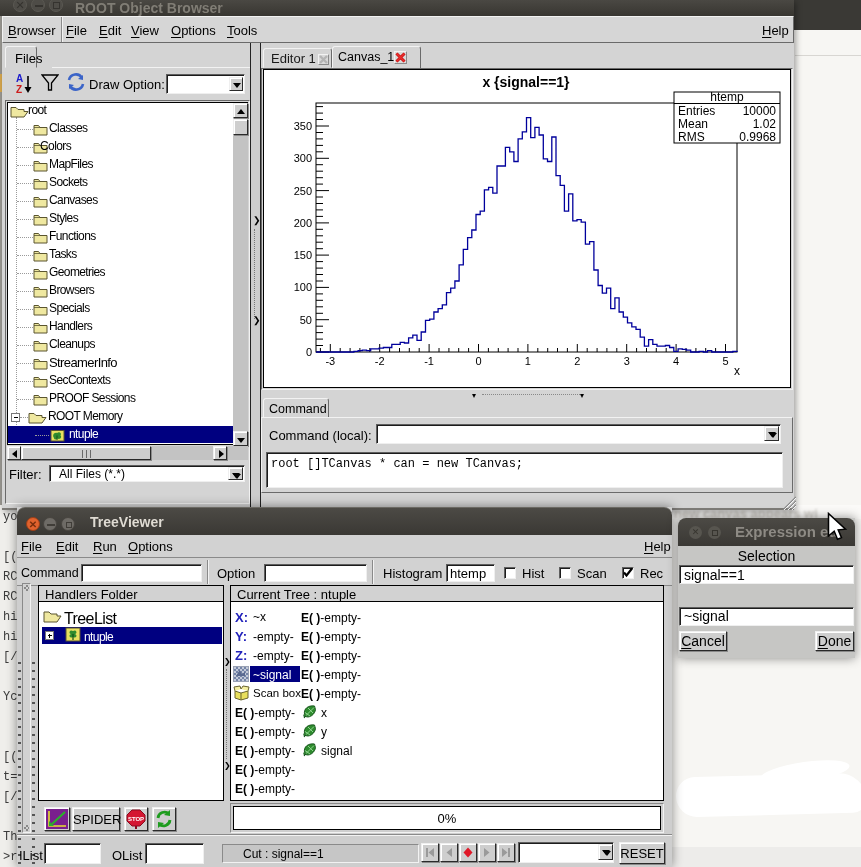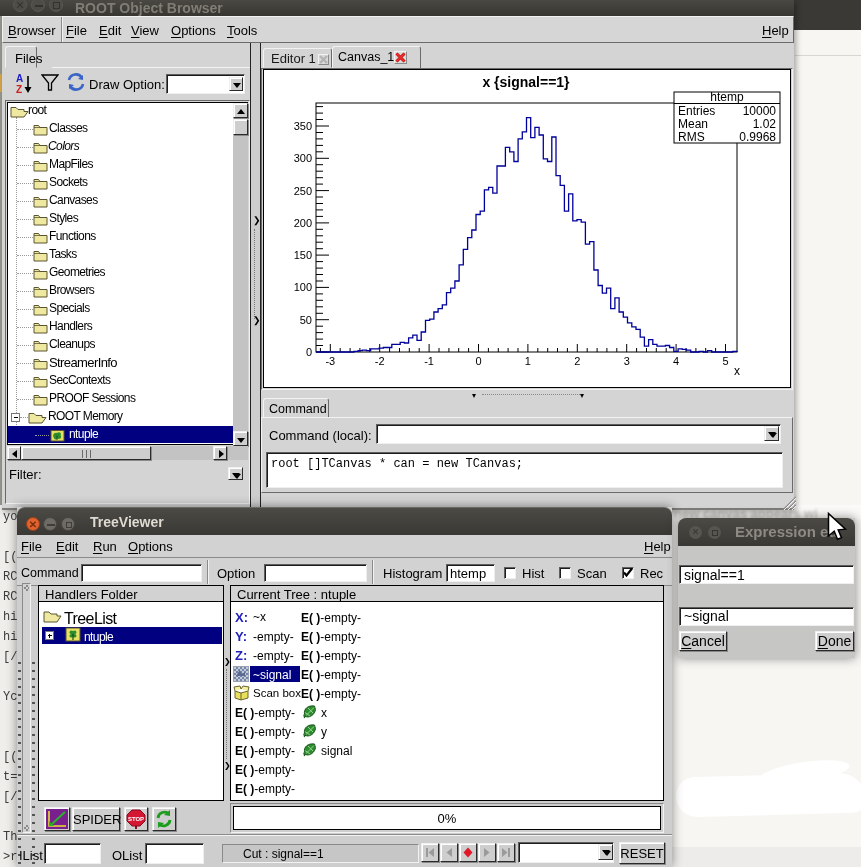--- a/index.html
+++ b/index.html
@@ -118,21 +118,21 @@
 <svg class="abs" style="left:25px; top:20px;" width="15" height="13" viewBox="0 0 15 13">
             <path d="M1 2.5 L5.5 2.5 L7 4.5 L14 4.5 L14 12 L1 12 Z" fill="#efe8a0" stroke="#5a5530" stroke-width="1"></path>
             <path d="M1 4.5 L14 4.5" stroke="#5a5530" stroke-width="0.8"></path>
           </svg>
 <div class="abs" style="left:41px; top:18px; font-size:12px; letter-spacing:-0.6px; line-height:15px;">Classes</div>
 <div class="abs" style="left:9px; top:44px; width:16px; border-top:1px dotted #9a9a9a;"></div>
 <svg class="abs" style="left:25px; top:38px;" width="15" height="13" viewBox="0 0 15 13">
             <path d="M1 2.5 L5.5 2.5 L7 4.5 L14 4.5 L14 12 L1 12 Z" fill="#efe8a0" stroke="#5a5530" stroke-width="1"></path>
             <path d="M1 4.5 L14 4.5" stroke="#5a5530" stroke-width="0.8"></path>
           </svg>
-<div class="abs" style="left:40px; top:36px; font-size:12px; letter-spacing:-0.6px; line-height:15px;font-style:italic;">Colors</div>
+<div class="abs" style="left:32px; top:36px; font-size:12px; letter-spacing:-0.6px; line-height:15px;">Colors</div>
 <div class="abs" style="left:9px; top:62px; width:16px; border-top:1px dotted #9a9a9a;"></div>
 <svg class="abs" style="left:25px; top:56px;" width="15" height="13" viewBox="0 0 15 13">
             <path d="M1 2.5 L5.5 2.5 L7 4.5 L14 4.5 L14 12 L1 12 Z" fill="#efe8a0" stroke="#5a5530" stroke-width="1"></path>
             <path d="M1 4.5 L14 4.5" stroke="#5a5530" stroke-width="0.8"></path>
           </svg>
 <div class="abs" style="left:41px; top:54px; font-size:12px; letter-spacing:-0.6px; line-height:15px;">MapFiles</div>
 <div class="abs" style="left:9px; top:80px; width:16px; border-top:1px dotted #9a9a9a;"></div>
 <svg class="abs" style="left:25px; top:74px;" width="15" height="13" viewBox="0 0 15 13">
             <path d="M1 2.5 L5.5 2.5 L7 4.5 L14 4.5 L14 12 L1 12 Z" fill="#efe8a0" stroke="#5a5530" stroke-width="1"></path>
             <path d="M1 4.5 L14 4.5" stroke="#5a5530" stroke-width="0.8"></path>
@@ -247,20 +247,21 @@
         <div class="abs" style="left:60px; top:3px; width:1px; height:8px; background:#6a6a6a;"></div>
         <div class="abs" style="left:64px; top:3px; width:1px; height:8px; background:#6a6a6a;"></div>
         <div class="abs" style="left:68px; top:3px; width:1px; height:8px; background:#6a6a6a;"></div>
       </div>
       <div class="btn3d abs" style="left:206px; top:0; width:14px; height:14px;">
             <div class="abs" style="left:5px; top:3px; border:4px solid transparent; border-left:5px solid #000; border-right:none;"></div>
           </div>
     </div>
 
     <div class="abs" style="left:7px; top:424px; font-size:13px;">Filter:</div>
+    <div class="abs entry" style="left:47px; top:422px; width:196px; height:17px; font-size:12px; padding:1px 0 0 9px;">All Files (*.*)</div>
     <div class="combo-arrow" style="left:226px; top:424px; width:15px; height:13px;">
           <span style="position:absolute; left:4px; top:6px; border:4px solid transparent; border-top:5px solid #000;"></span>
         </div>
   </div>
 
   <div class="abs" style="left:248px; top:43px; width:11px; height:467px; background:#cdcdcd; border-left:1px solid #222; border-right:1px solid #222;">
     <div class="abs" style="left:2px; top:172px; font-size:9px; color:#000;">❯</div>
     <div class="abs" style="left:3px; top:186px; width:1px; height:90px; border-left:1px dotted #777;"></div>
     <div class="abs" style="left:2px; top:272px; font-size:9px; color:#000;">❯</div>
   </div>
@@ -648,20 +649,21 @@
 </div>
 
 <div id="expr" class="abs" style="left:678px; top:518px; width:177px; height:140px; background:#c6c6c4; box-shadow:0 0 10px rgba(0,0,0,0.45);">
   <div class="abs" style="left:0; top:0; width:177px; height:28px; background:linear-gradient(#4c4a45,#3a3834); border-radius:8px 8px 0 0;">
     <div class="abs" style="left:11px; top:8px; width:13px; height:13px; border-radius:50%; background:#57554f; color:#37352f; font-size:9px; text-align:center; line-height:13px;">✕</div>
     <div class="abs" style="left:30px; top:8px; width:13px; height:13px; border-radius:50%; background:#57554f;">
           <div class="abs" style="left:3.5px; top:3.5px; width:6px; height:6px; border:1.5px solid #37352f;"></div>
         </div>
     <div class="abs" style="left:57px; top:5px; font-size:15px; font-weight:bold; color:#8d8a84; white-space:nowrap;">Expression ed</div>
   </div>
+  <div class="abs" style="left:0; top:30px; width:177px; height:17px; text-align:center; font-size:14px;">Selection</div>
   <div class="abs entry" style="left:1px; top:47px; width:175px; height:19px; font-size:14px; padding:1px 0 0 4px;">signal==1</div>
   <div class="abs entry" style="left:1px; top:89px; width:175px; height:19px; font-size:14px; padding:0 0 0 4px;">~signal</div>
   <div class="abs btn3d" style="left:1px; top:113px; width:48px; height:20px; font-size:14px; text-align:center; padding-top:1px;"><span class="u">C</span>ancel</div>
   <div class="abs btn3d" style="left:137px; top:113px; width:39px; height:20px; font-size:14px; text-align:center; padding-top:1px;"><span class="u">D</span>one</div>
 </div>
 
 <svg class="abs" style="left:826px; top:512px;" width="24" height="32" viewBox="0 0 24 32">
   <path d="M2.5 1.5 L2.5 24 L8.2 19.2 L11.5 27.3 L15.5 25.6 L12.2 17.8 L19.5 17.2 Z" fill="#fff" stroke="#000" stroke-width="1.5"></path>
 </svg>
 

